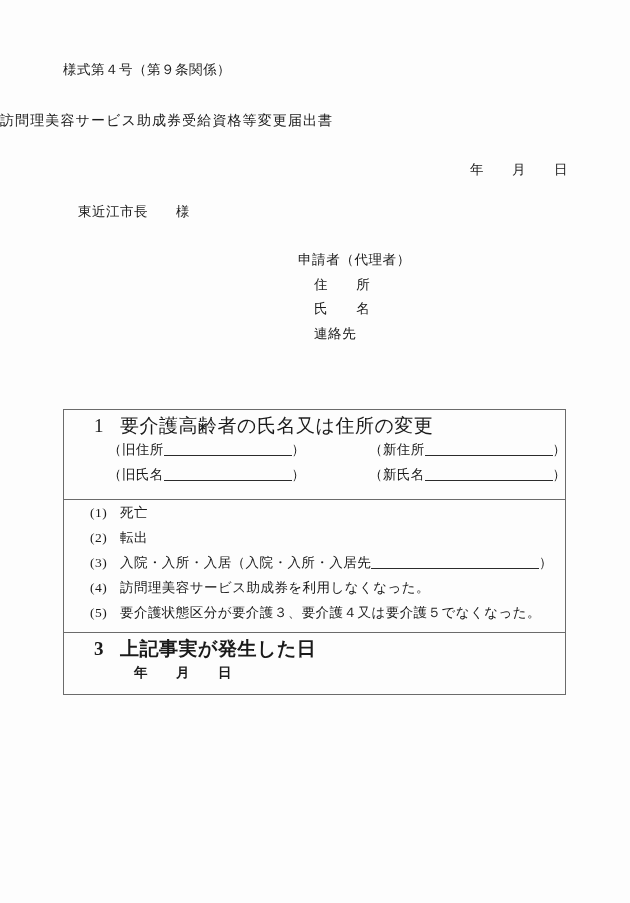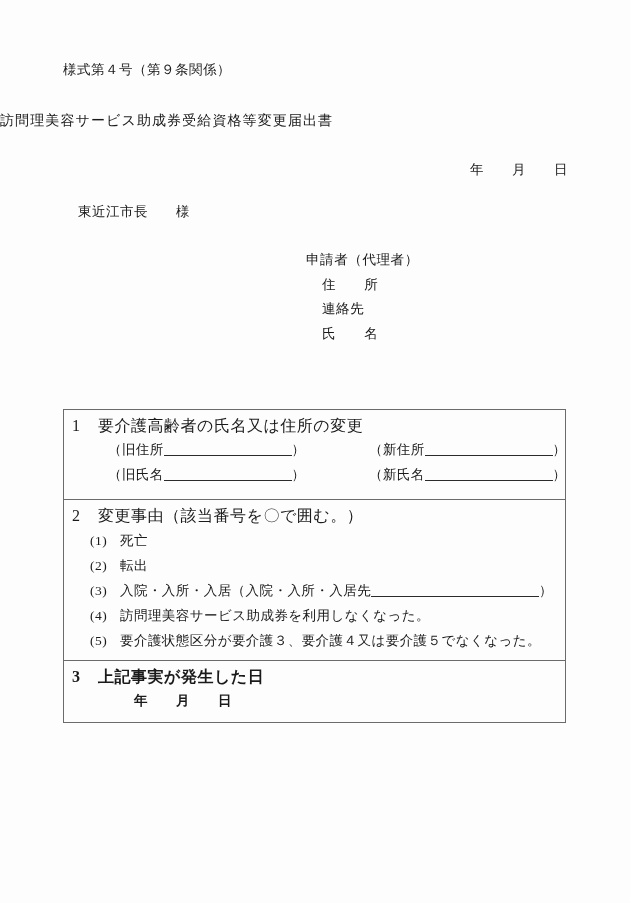--- a/index.html
+++ b/index.html
@@ -61,21 +61,20 @@
   .applicant {
     position: absolute;
     left: 298px;
     top: 248px;
     font-size: 13.5px;
     letter-spacing: 0.6px;
   }
   .applicant .line {
     white-space: nowrap;
     line-height: 24.5px;
-    margin-left: 8px;
   }
   .applicant .indent {
     padding-left: 16px;
   }
 
   
   .body-para {
     position: absolute;
     left: 63px;
     top: 362px;
@@ -102,25 +101,26 @@
   .section {
     border-bottom: 1px solid #6b6b6b;
     box-sizing: border-box;
     padding: 0;
   }
   .section:last-child {
     border-bottom: none;
     font-weight: bold;
   }
   .sec-head {
-    font-size: 16px;
+    font-size: 19px;
     letter-spacing: 0.5px;
     line-height: 24px;
     padding: 4px 0 0 8px;
     white-space: nowrap;
+    margin-left: 22px;
   }
   .sec-head .num {
     display: inline-block;
     width: 26px;
   }
   .sec1-rows {
     padding: 0 0 12px 0;
   }
   .pair-row {
     position: relative;
@@ -178,22 +178,22 @@
 
   <div class="doc-title">訪問理美容サービス助成券受給資格等変更届出書</div>
 
   <div class="date-line-top">年　　月　　日</div>
 
   <div class="addressee">東近江市長　　様</div>
 
   <div class="applicant">
     <div class="line">申請者（代理者）</div>
     <div class="line indent">住　　所</div>
+    <div class="line indent">氏　　名</div>
     <div class="line indent">連絡先</div>
-    <div class="line indent">氏　　名</div>
   </div>
 
 
   <div class="form-table">
 
     <div class="section">
       <div class="sec-head">
         <span class="num">1</span><span>要介護高齢者の氏名又は住所の変更</span>
       </div>
       <div class="sec1-rows">
@@ -202,23 +202,20 @@
           <span class="cell-right"><span>（新住所</span><span class="fill w-name"></span><span>）</span></span>
         </div>
         <div class="pair-row">
           <span class="cell-left"><span>（旧氏名</span><span class="fill w-name"></span><span>）</span></span>
           <span class="cell-right"><span>（新氏名</span><span class="fill w-name"></span><span>）</span></span>
         </div>
       </div>
     </div>
 
     <div class="section">
-      <div class="sec-head">
-        <span class="num">2</span><span>変更事由（該当番号を〇で囲む。）</span>
-      </div>
       <div class="sec2-list">
         <div class="item-row">
           <span class="lbl">(1)</span><span>死亡</span>
         </div>
         <div class="item-row">
           <span class="lbl">(2)</span><span>転出</span>
         </div>
         <div class="item-row">
           <span class="lbl">(3)</span><span>入院・入所・入居（入院・入所・入居先</span><span class="fill w-long"></span><span>）</span>
         </div>

